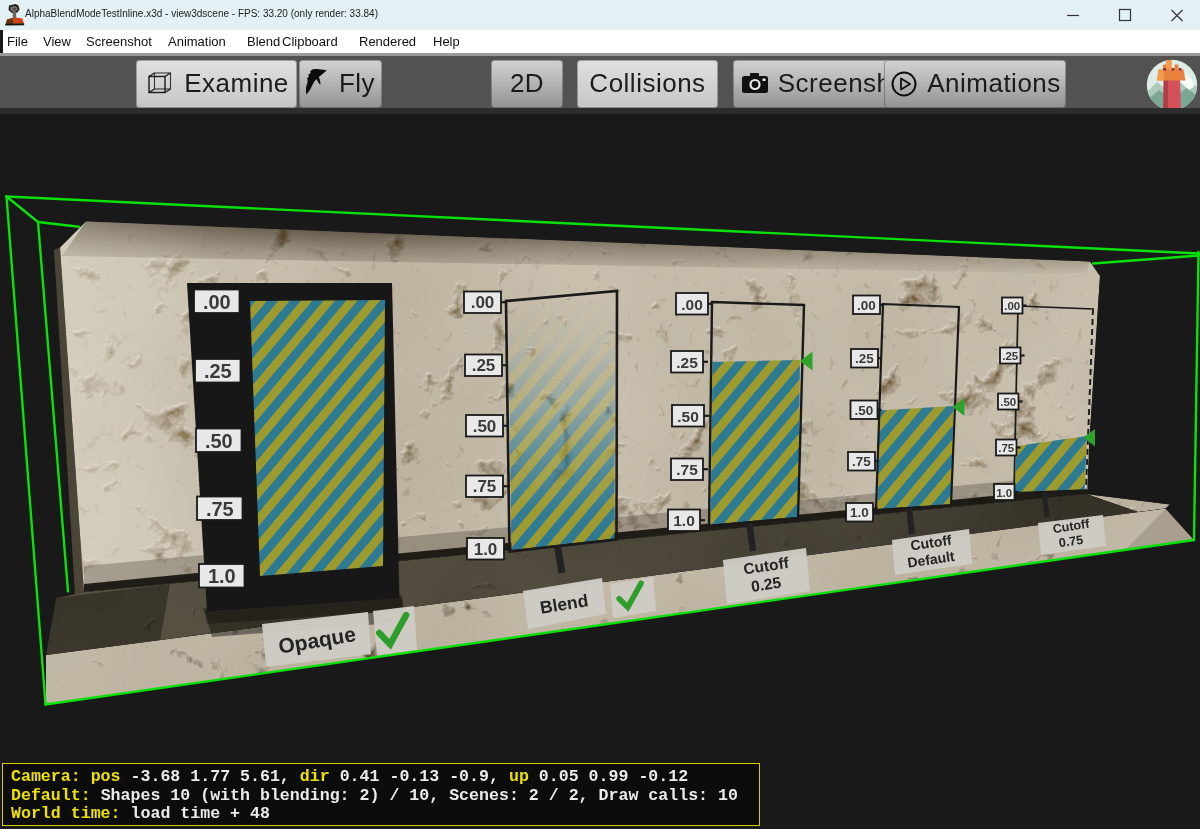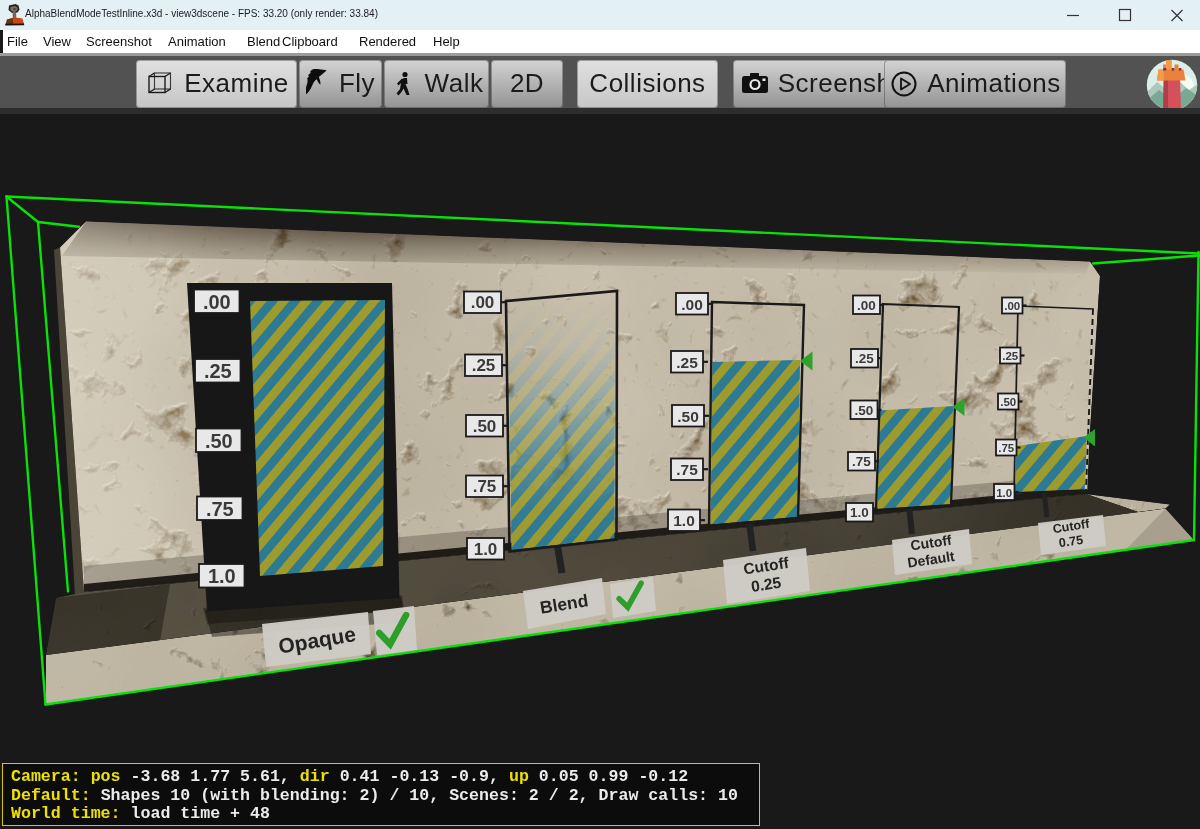--- a/index.html
+++ b/index.html
@@ -294,24 +294,20 @@
   <div class="tbtn pressed" style="left:136px;width:161px"><svg width="32" height="32" viewBox="0 0 32 32" style="margin-right:8px">
           <g fill="none" stroke="#1b1b1b" stroke-width="1.4">
             <rect x="5" y="8.5" width="16" height="16"></rect>
             <rect x="10.5" y="5" width="16" height="16" stroke-width="1.1" opacity="0.85"></rect>
             <path d="M5 8.5 L10.5 5 M21 8.5 L26.5 5 M5 24.5 L10.5 21 M21 24.5 L26.5 21"></path>
           </g>
         </svg>Examine</div>
   <div class="tbtn" style="left:299px;width:83px"><svg width="27" height="30" viewBox="0 0 27 30" style="margin-right:6px">
           <path d="M7.2 0.3 C9 -0.4 11 -0.2 20.5 1.2 L20.5 1.5 C16 5.5 14.5 6.8 12.8 7.8 C13.8 10.5 14.6 12.5 14.4 15.8 C12.9 14.4 11.7 12.7 10.8 10.3 C9.3 11.1 7.9 12.8 6.2 16.5 C4.3 20.8 2.5 23.5 0.2 25.2 C-0.6 22 -0.4 19.2 0.9 15.6 C1.6 13.6 1.9 11.9 1.2 9.3 L3 7.2 L2.1 5.9 L4.6 3.9 L4.2 2.5 C5 1.4 6 0.7 7.2 0.3 Z" fill="#0d0d0d"></path>
         </svg>Fly</div>
-  <div class="tbtn" style="left:384px;width:105px"><svg width="28" height="28" viewBox="0 0 28 28" style="margin-right:7px">
-          <circle cx="15" cy="4.5" r="2.6" fill="#101010"></circle>
-          <path d="M14.5 8 L17 8 L17.5 14 L15.5 14 L18 20 L19.5 25 L16.5 25 L13.5 18.5 L11.5 22 L8.5 25.5 L6.5 23.5 L10 19 L11 13 L8.5 15.5 L7 13.5 L11.5 9 Z" fill="#101010"></path>
-        </svg>Walk</div>
   <div class="tbtn" style="left:491px;width:72px">2D</div>
   <div class="tbtn" style="left:733px;width:188px"><svg width="30" height="30" viewBox="0 0 30 30" style="margin-right:8px">
           <rect x="2" y="7" width="26" height="17" rx="2.5" fill="#101010"></rect>
           <rect x="10" y="4" width="9" height="4" rx="1" fill="#101010"></rect>
           <circle cx="15" cy="15.5" r="5.6" fill="#e8e8e8"></circle>
           <circle cx="15" cy="15.5" r="3.4" fill="#101010"></circle>
           <rect x="22.5" y="9.5" width="3" height="2.5" fill="#e8e8e8"></rect>
         </svg>Screenshot</div>
   <div class="tbtn pressed" style="left:577px;width:141px">Collisions</div>
   <div class="tbtn" style="left:884px;width:182px"><svg width="30" height="30" viewBox="0 0 30 30" style="margin-right:8px">

